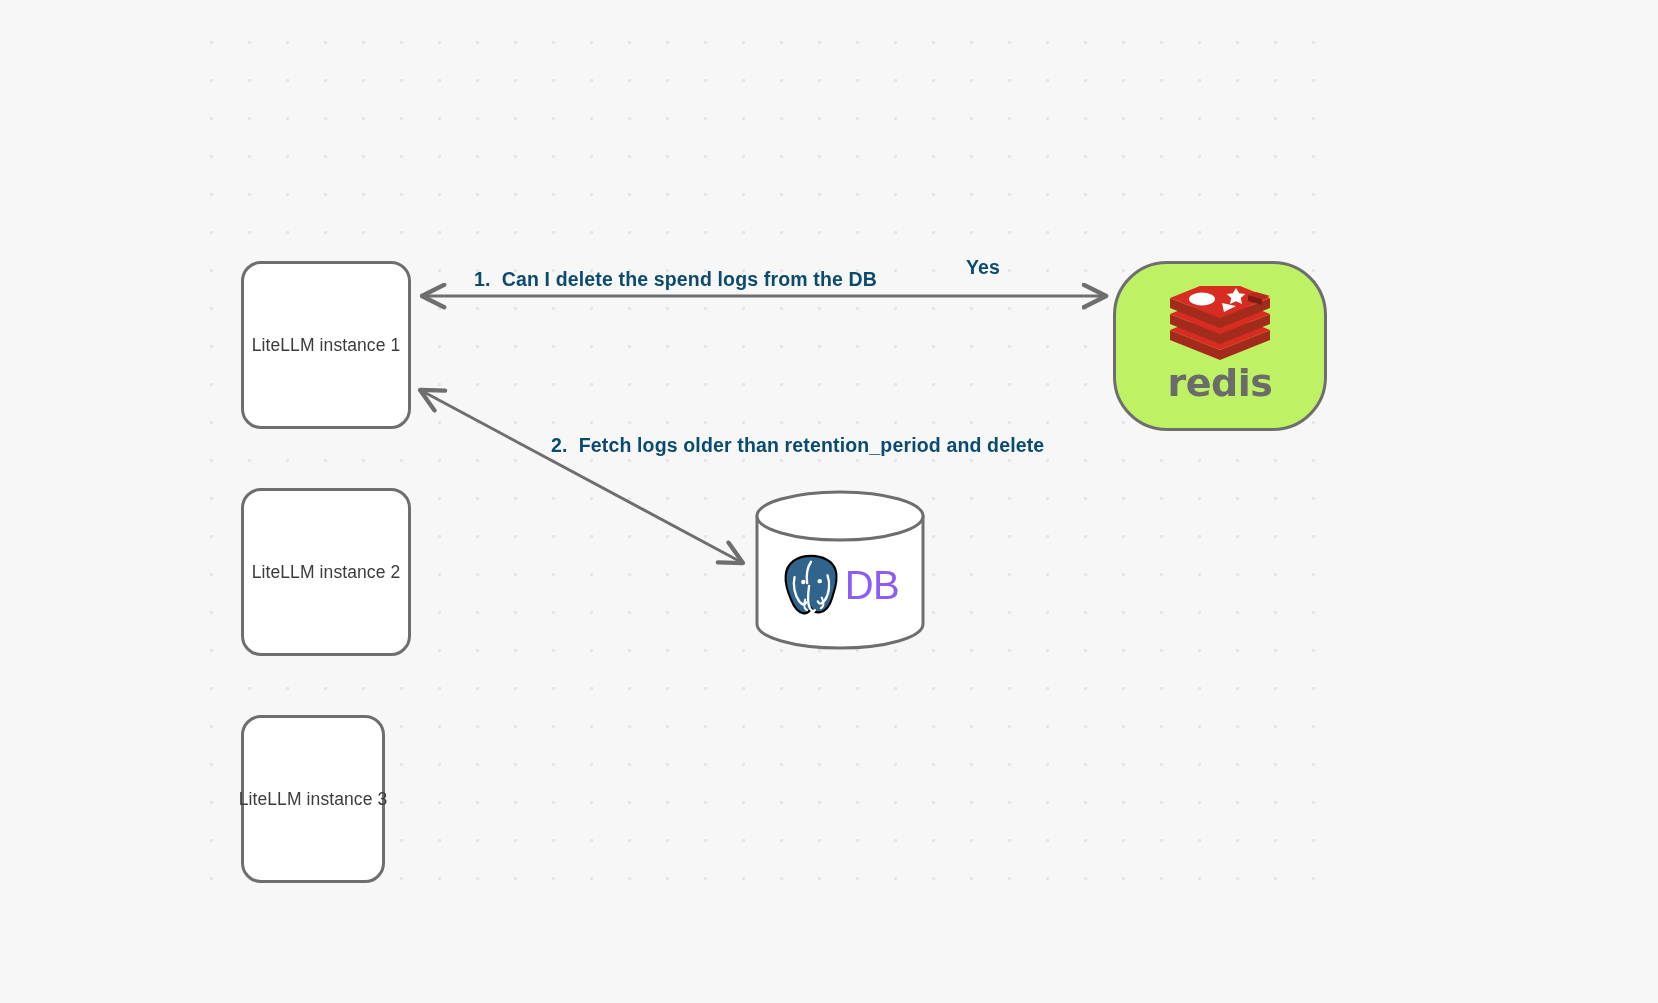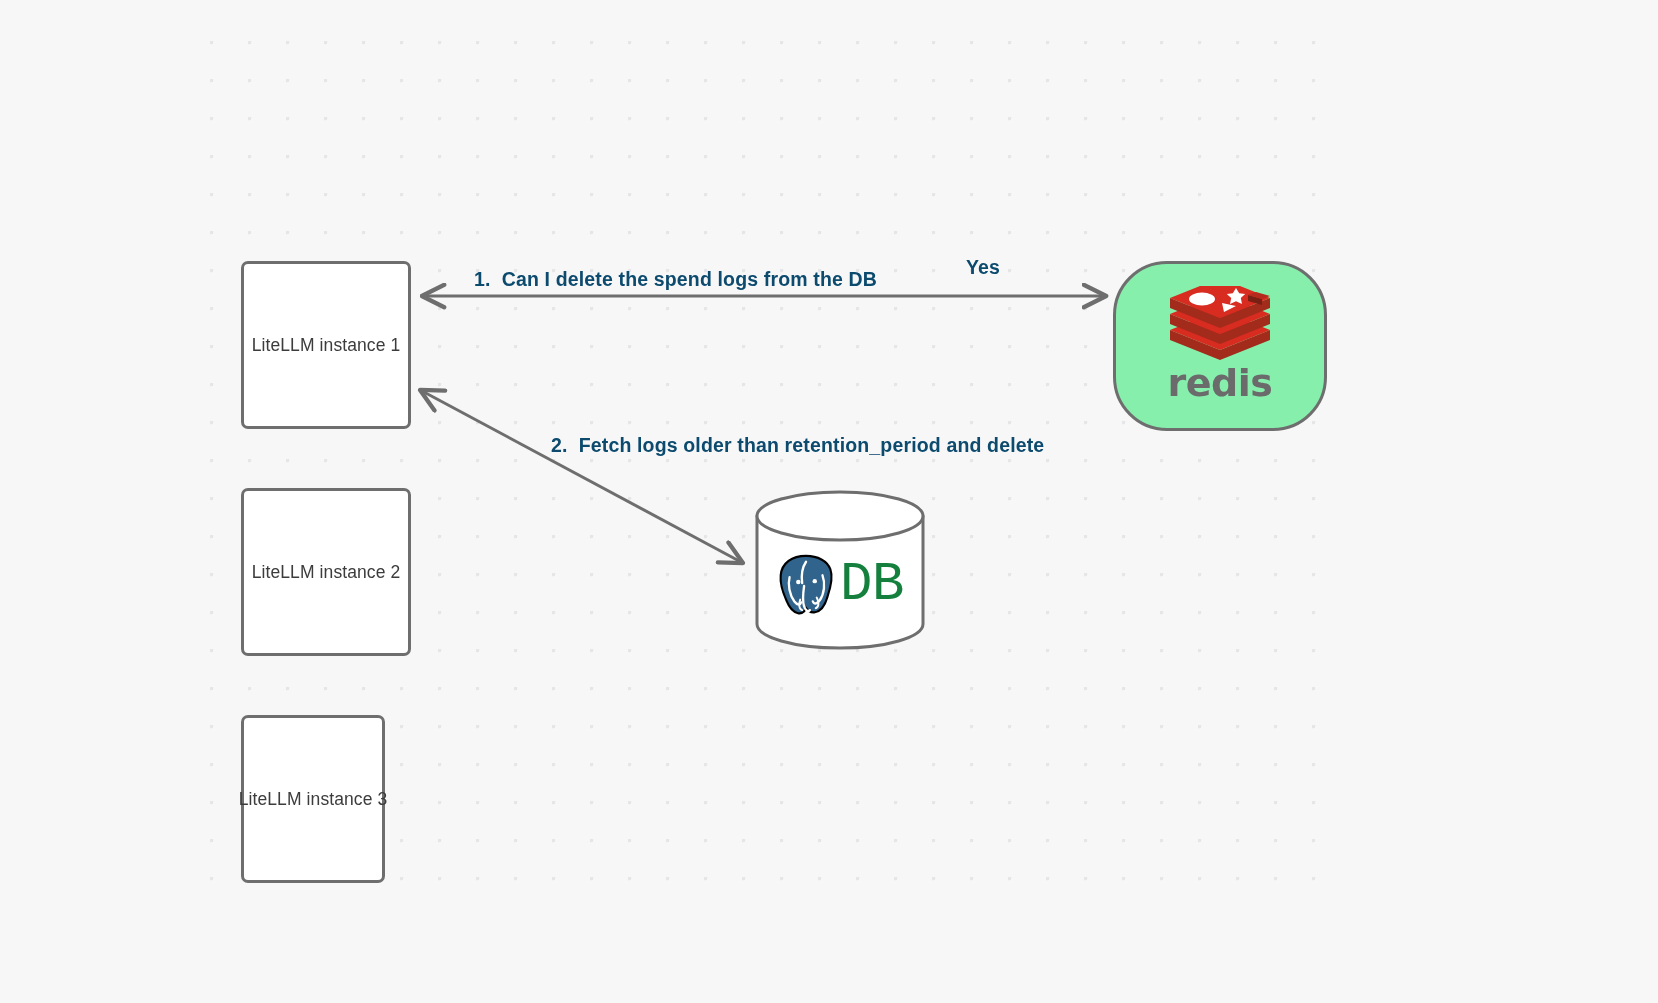--- a/index.html
+++ b/index.html
@@ -29,21 +29,21 @@
     background-size: 38px 38px;
     pointer-events: none;
   }
 
   
   .node-box {
     position: absolute;
     box-sizing: border-box;
     background: #ffffff;
     border: 3px solid #6e6e6e;
-    border-radius: 7px;
+    border-radius: 20px;
     display: flex;
     align-items: center;
     justify-content: center;
   }
   .node-label {
     font-size: 17.5px;
     color: #3c3c3c;
     font-family: "Liberation Sans", sans-serif;
     letter-spacing: 0.1px;
     white-space: nowrap;
@@ -54,21 +54,21 @@
   #litellm-3 { left: 241px; top: 715px; width: 144px; height: 168px; }
 
   
   #redis-node {
     position: absolute;
     left: 1113px;
     top: 261px;
     width: 214px;
     height: 170px;
     box-sizing: border-box;
-    background: #86efac;
+    background: #bef264;
     border: 3px solid #6e6e6e;
     border-radius: 54px;
     display: flex;
     flex-direction: column;
     align-items: center;
     justify-content: center;
   }
   #redis-logo-wrap {
     display: flex;
     flex-direction: column;
@@ -98,24 +98,24 @@
     position: absolute;
     left: 0;
     top: 52px;
     width: 172px;
     height: 86px;
     display: flex;
     align-items: center;
     justify-content: center;
   }
   .db-text {
-    font-family: Liberation Mono, monospace;
-    font-size: 54px;
+    font-family: Liberation Sans, sans-serif;
+    font-size: 40px;
     font-weight: 400;
-    color: #15803d;
+    color: #8b5cf6;
     letter-spacing: -0.5px;
     line-height: 1;
   }
 
   
   .edge-label {
     position: absolute;
     font-family: "Liberation Sans", sans-serif;
     font-size: 19.5px;
     font-weight: 700;

